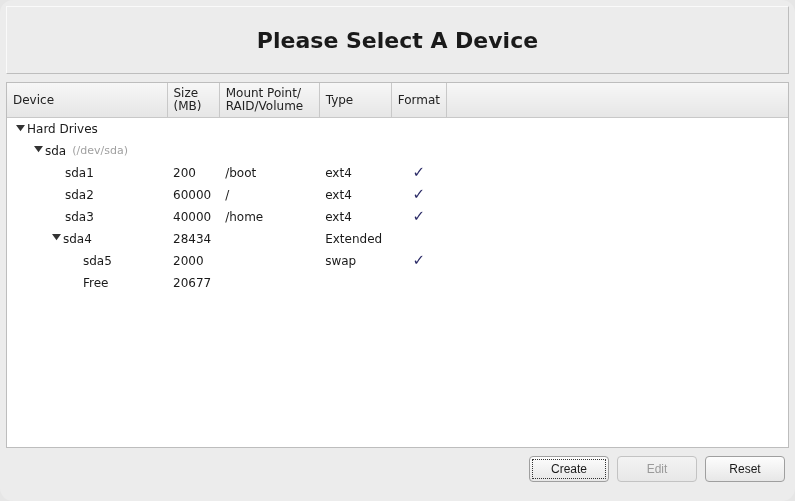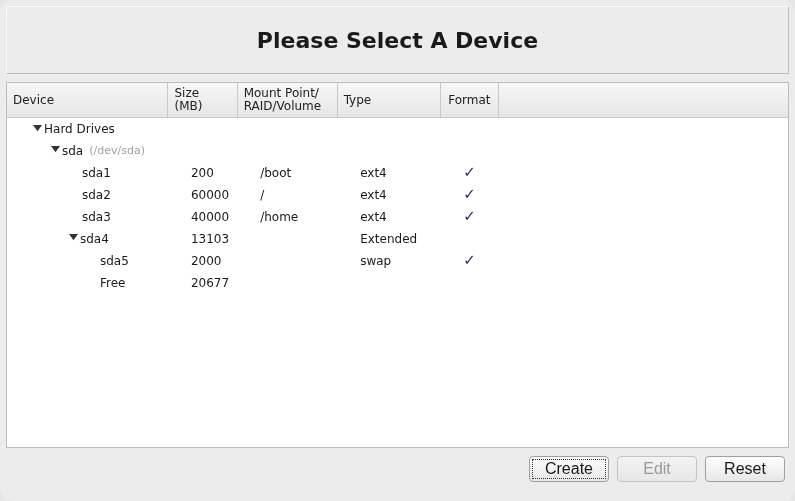--- a/index.html
+++ b/index.html
@@ -52,21 +52,21 @@
     border-right: 1px solid #c8c8c8;
     border-bottom: 1px solid #c8c8c8;
     padding: 4px 6px;
     text-align: center;
     height: 30px;
     vertical-align: middle;
     line-height: 1.1;
   }
   thead th:last-child { border-right: none; }
   tbody td {
-    padding: 3px 23px;
+    padding: 3px 6px;
     font-size: 12px;
     vertical-align: middle;
     height: 22px;
   }
   tbody tr { background: #fff; }
   .col-device { width: 160px; text-align: left; }
   .col-size   { width: 52px;  text-align: left; padding-right: 8px; }
   .col-mount  { width: 100px; text-align: left; }
   .col-type   { width: 72px;  text-align: left; }
   .col-format { width: 54px;  text-align: center; }
@@ -89,21 +89,21 @@
   .button-row {
     margin-top: 8px;
     display: flex;
     gap: 8px;
     justify-content: flex-end;
     padding-right: 4px;
   }
   button.btn {
     min-width: 80px;
     height: 26px;
-    font-size: 16px;
+    font-size: 12px;
     background: linear-gradient(#fdfdfd, #e7e7e7);
     border: 1px solid #9f9f9f;
     border-radius: 4px;
     color: #1a1a1a;
     padding: 0 12px;
     cursor: pointer;
   }
   button.btn:disabled {
     color: #9a9a9a;
     background: linear-gradient(#f3f3f3, #e7e7e7);
@@ -220,21 +220,21 @@
               <div class="tree-cell">
                 <span class="indent" style="width: 36px;"></span>
                 <span class="expander">
                   <svg viewBox="0 0 10 10">
                     <polygon points="0,0 10,0 5,7" fill="#333"></polygon>
                   </svg>
                 </span>
                 <span>sda4</span>
               </div>
             </td>
-            <td class="col-size">13103</td>
+            <td class="col-size">28434</td>
             <td class="col-mount"></td>
             <td class="col-type">Extended</td>
             <td class="col-format"></td>
             <td class="col-rest"></td>
           </tr>
           <tr>
             <td class="col-device">
               <div class="tree-cell">
                 <span class="indent" style="width: 54px;"></span>
                 <span class="indent" style="width: 12px;"></span>

